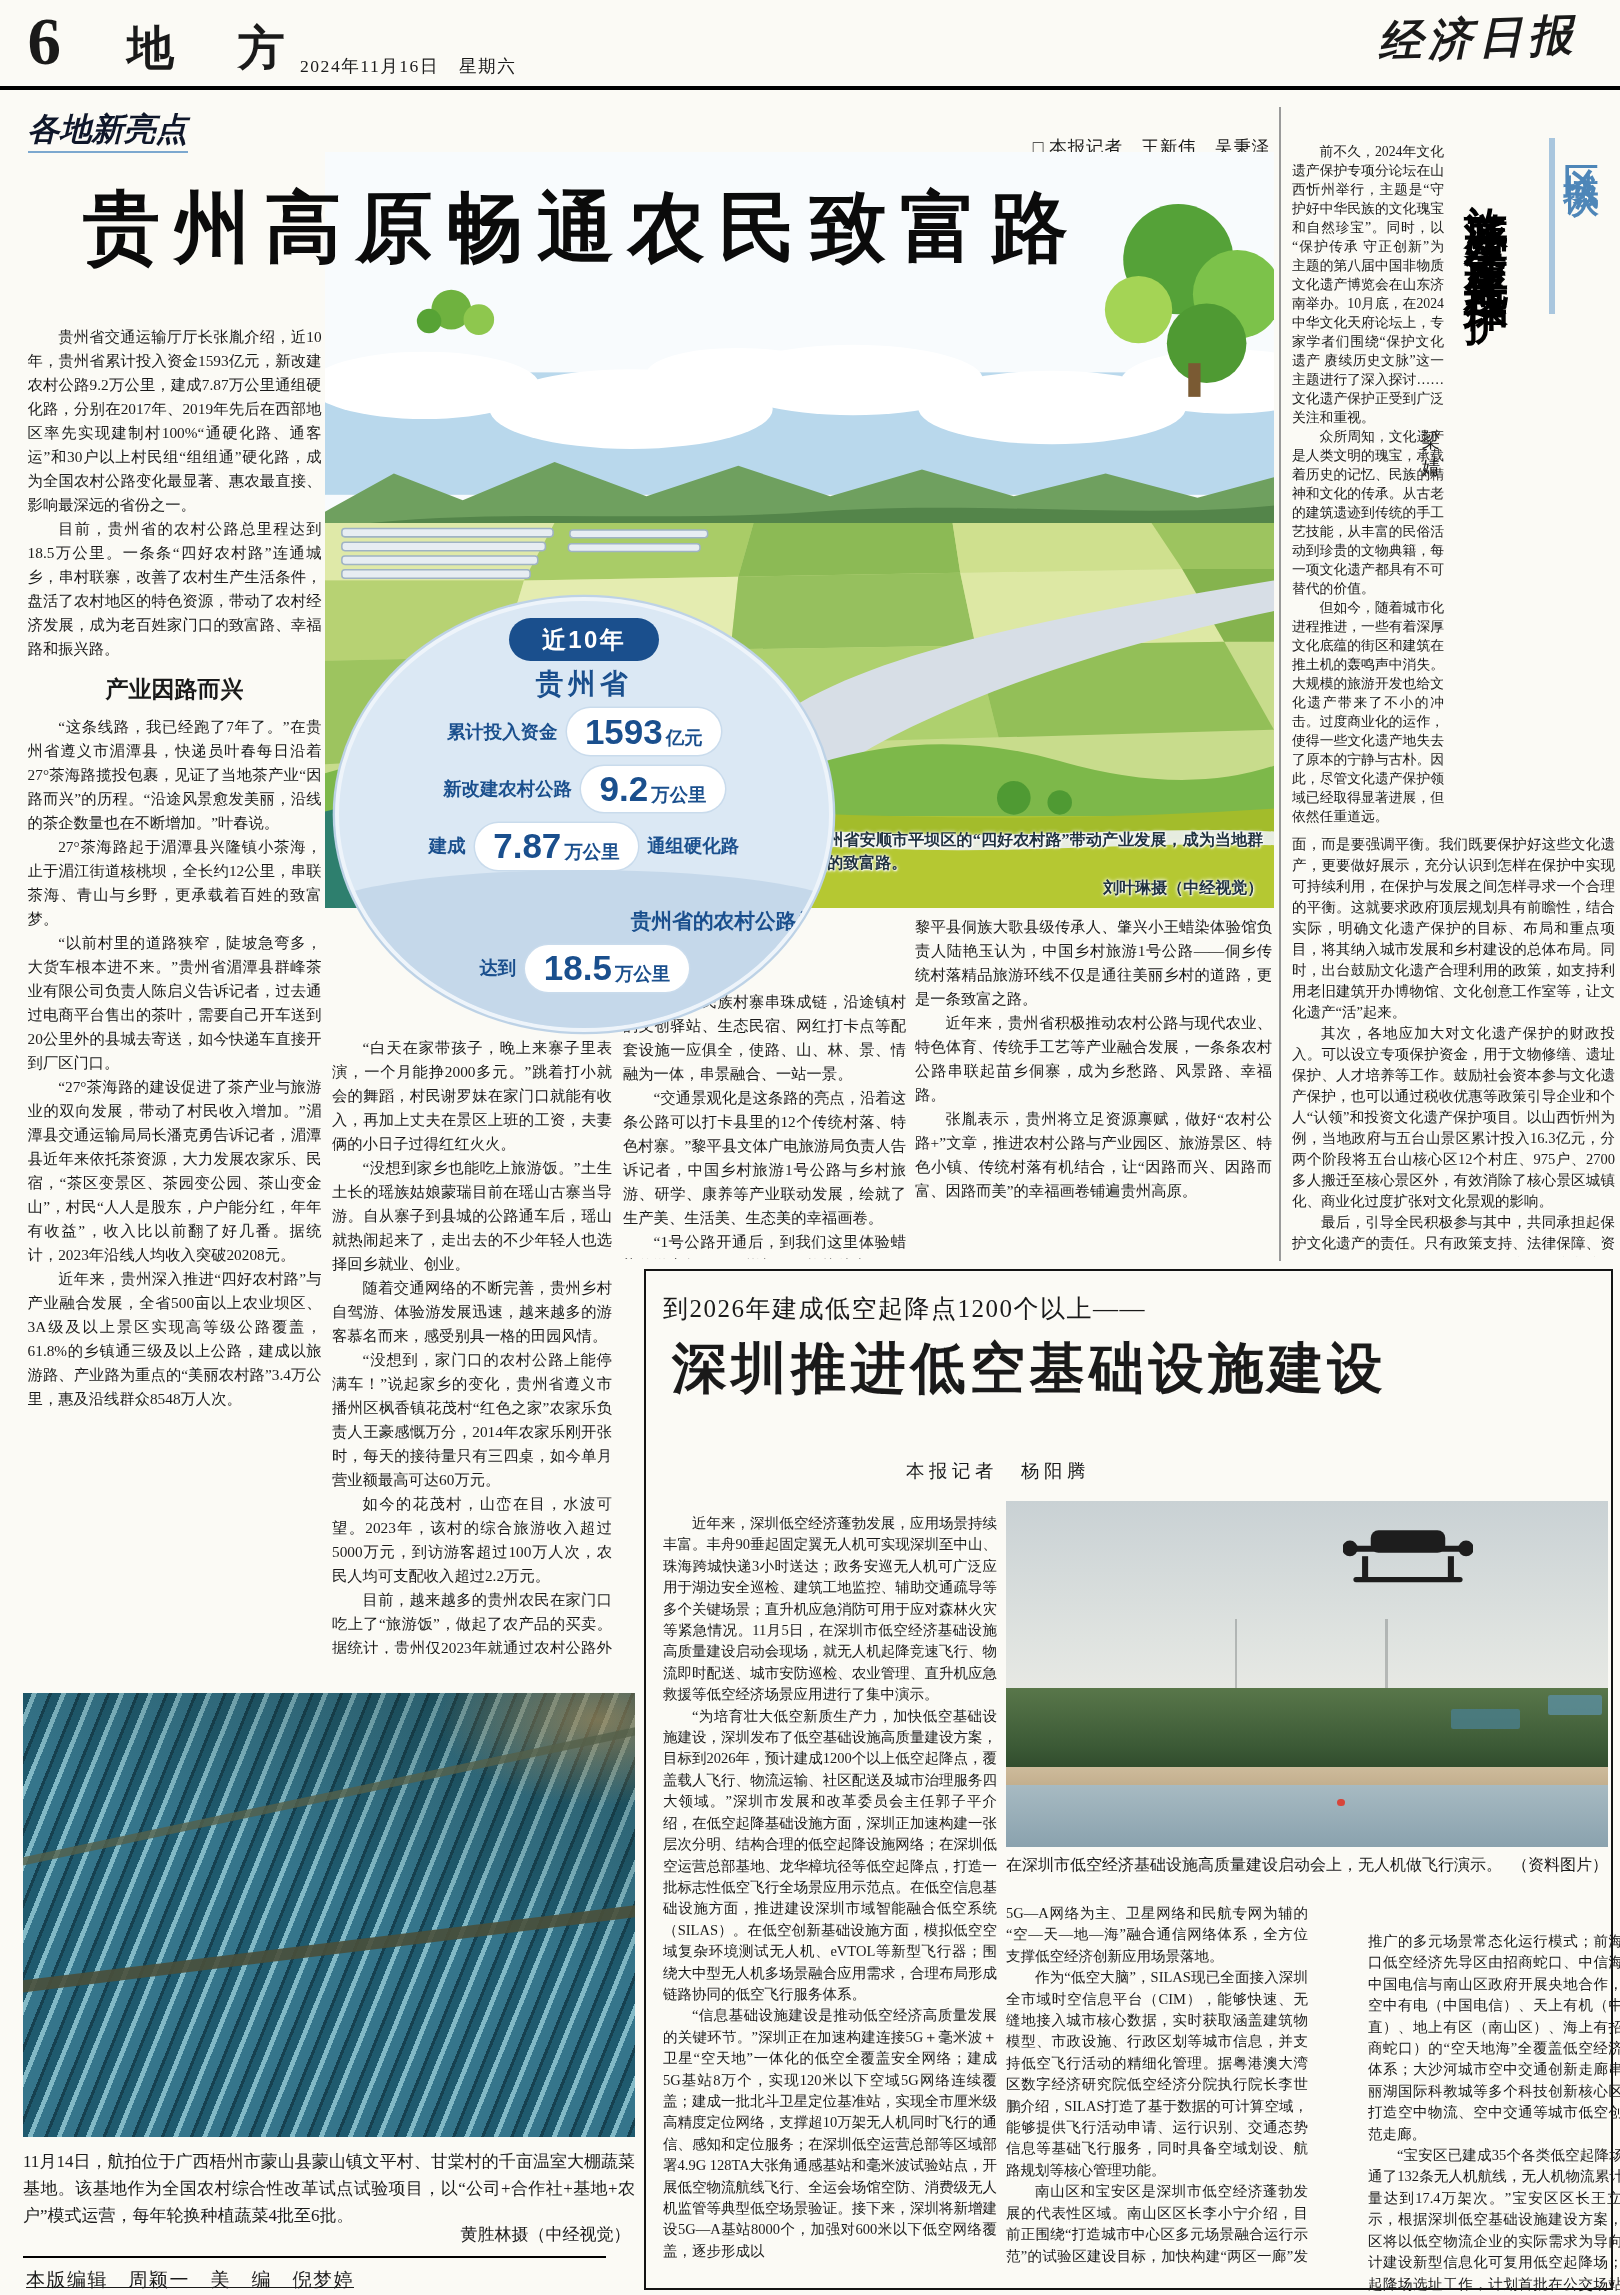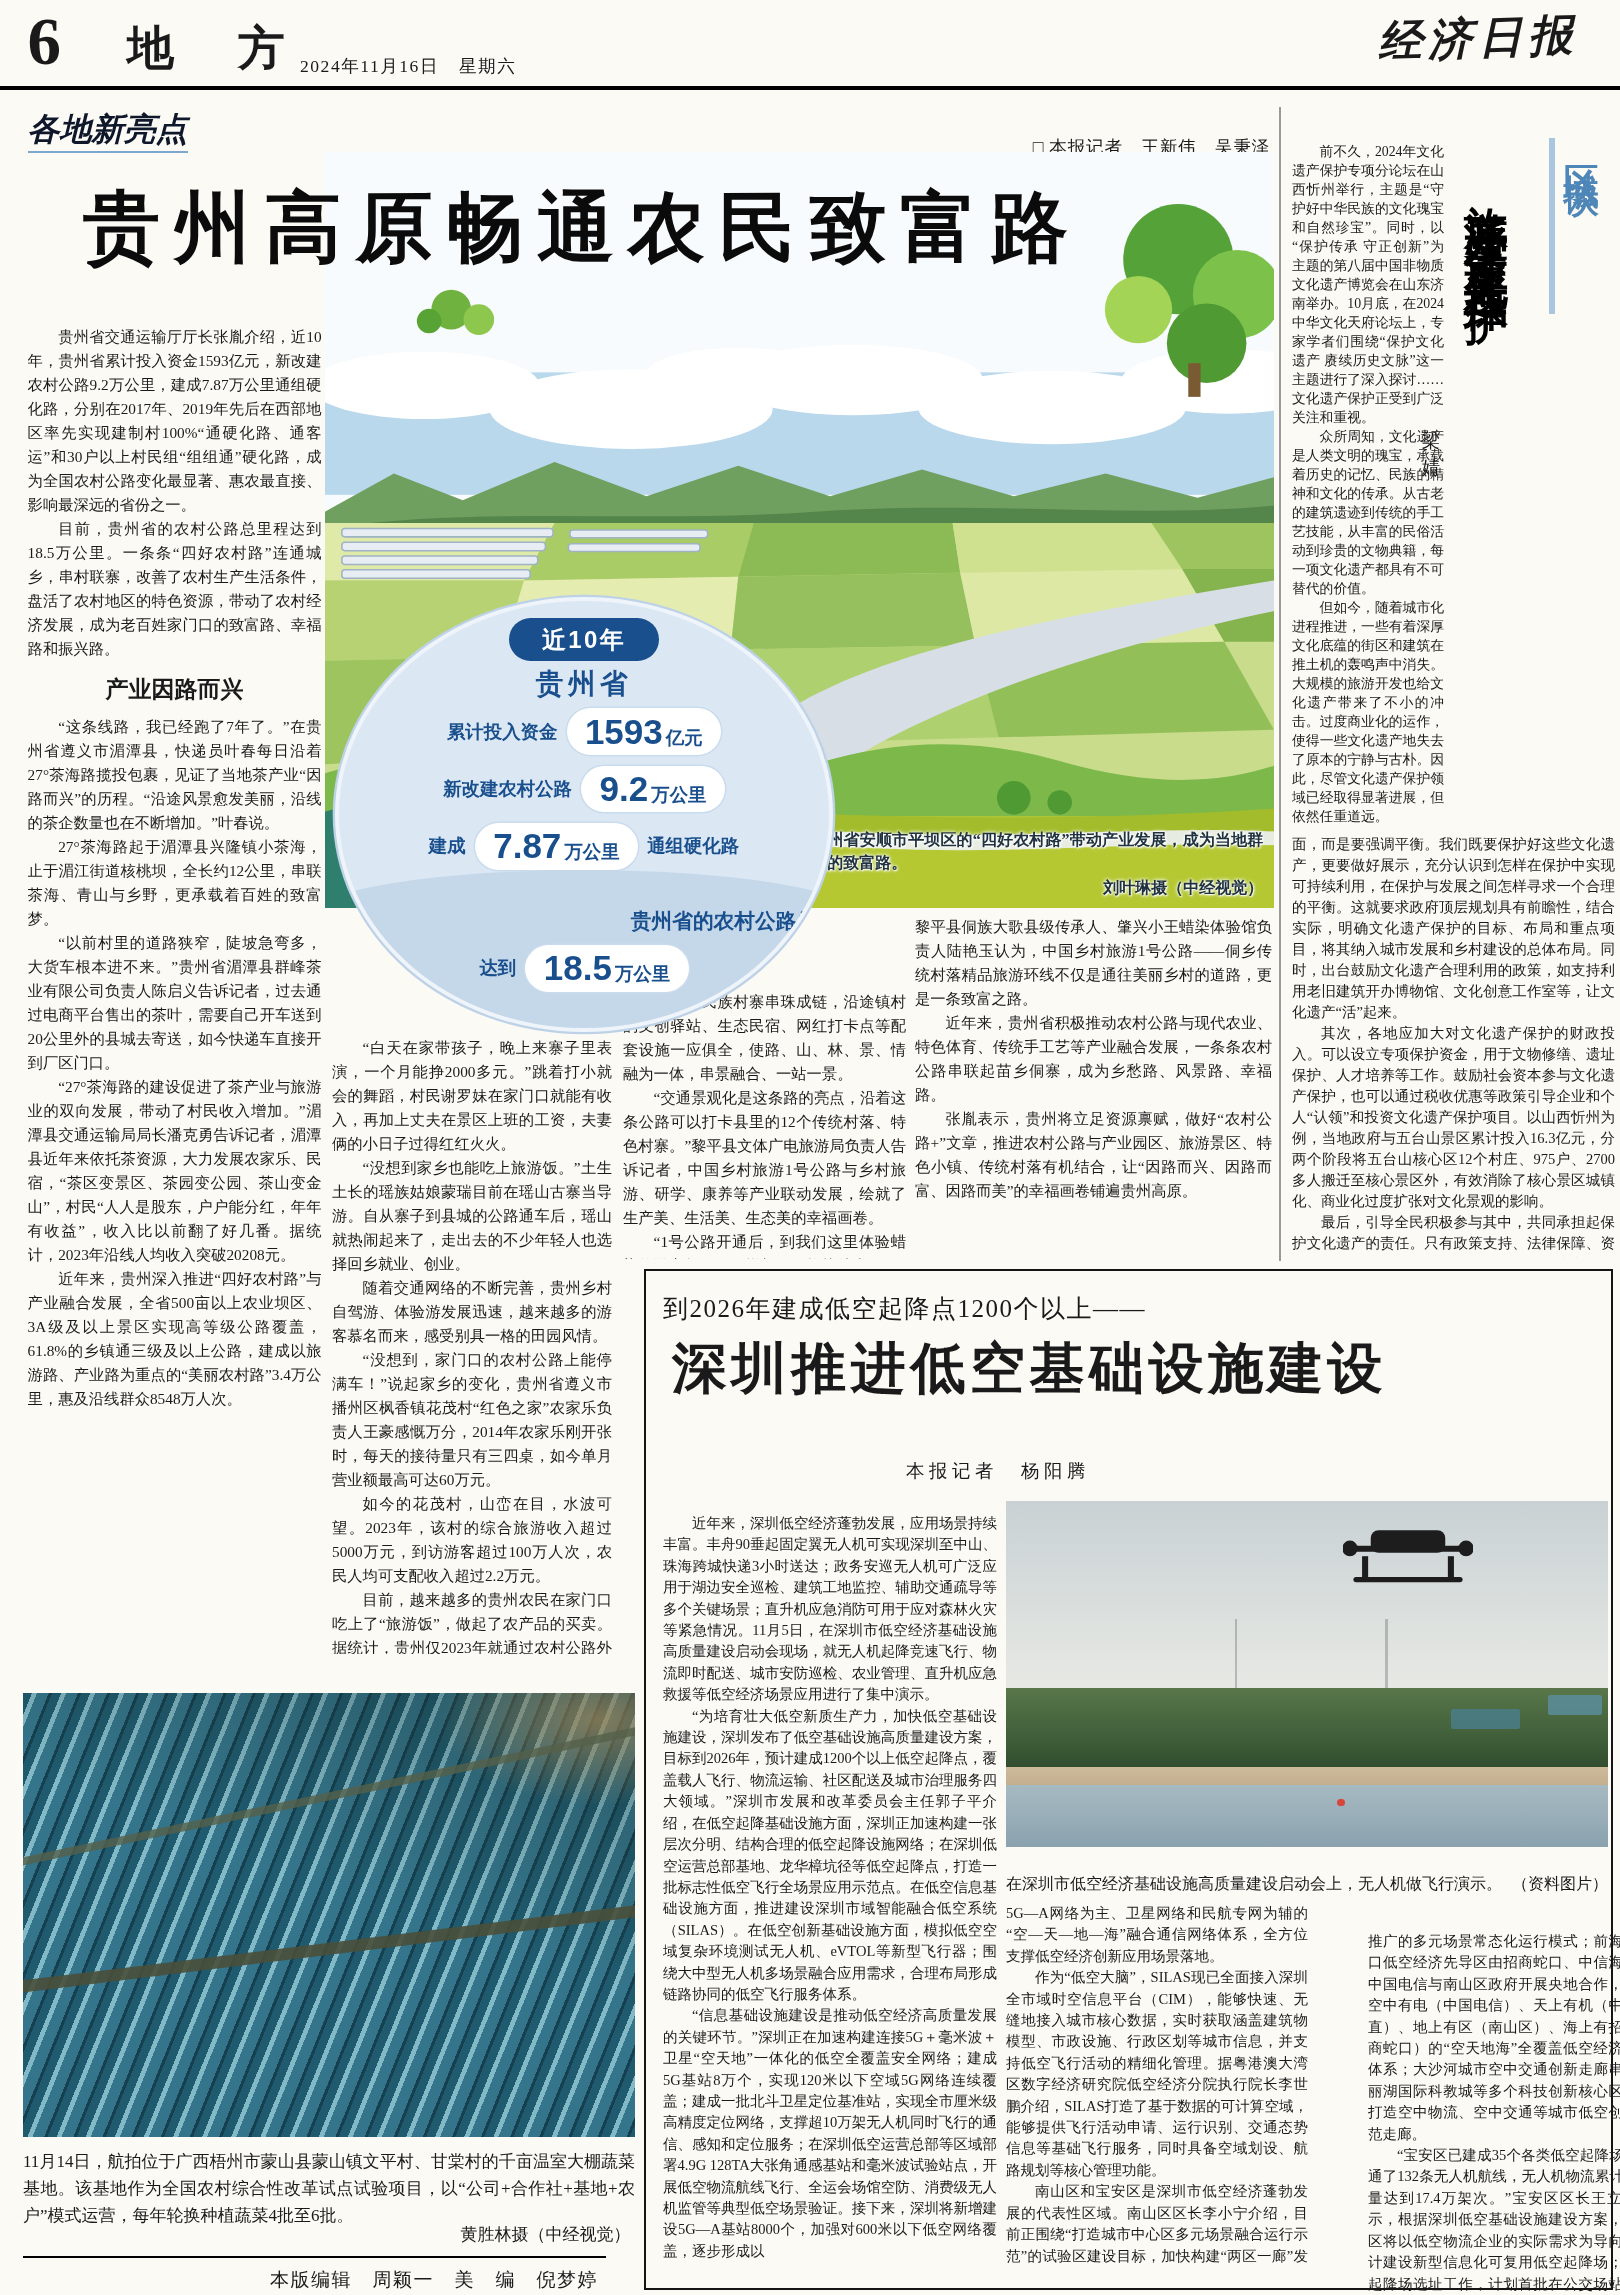--- a/index.html
+++ b/index.html
@@ -78,34 +78,34 @@
   #sz-col2{left:360px;top:632px;width:302px;height:366px;}
   #sz-col3{left:677px;top:660px;width:285px;height:366px;margin-left:45px;}
   .sz-photo{left:360px;top:230px;width:602px;height:346px;overflow:hidden;background:linear-gradient(#c9d1d4,#dfe3e0 40%,#e9eae5 58%);}
   .sz-treeline{position:absolute;left:0;top:54%;width:100%;height:24%;background:linear-gradient(#59774a,#3c5a36 70%,#2f4a2c);}
   .sz-beach{position:absolute;left:0;top:77%;width:100%;height:6%;background:linear-gradient(#cdbb9b,#c2ad8c);}
   .sz-water{position:absolute;left:0;top:82%;width:100%;height:18%;background:linear-gradient(#a7bac2,#8aa2ae);}
   .sz-buoy{position:absolute;left:55%;top:86%;width:7.7px;height:7.7px;border-radius:50%;background:#d8453a;}
   .sz-pole{position:absolute;top:34%;width:2.3px;height:22%;background:#6d747366;}
   .sz-shed{position:absolute;top:60%;width:69px;height:20px;background:#4a7e8c;opacity:.8;border-radius:2.3px;}
   .sz-drone{position:absolute;left:56%;top:7%;width:130px;}
-  .sz-caption{left:360px;top:603px;width:602px;display:flex;justify-content:space-between;font-size:16px;text-align:right;}
+  .sz-caption{left:360px;top:584px;width:602px;display:flex;justify-content:space-between;font-size:16px;text-align:right;}
 
   
   .gh-photo{left:23px;top:1693px;width:612px;height:444px;overflow:hidden;
     background:
       radial-gradient(230px 122px at 94% 6%, rgba(173,140,84,.65), rgba(173,140,84,0) 70%),
       linear-gradient(200deg, rgba(20,40,35,.35), rgba(0,0,0,0) 45%),
       repeating-linear-gradient(112deg,#1f5a6e 0 8.4px,#82b9c6 8.4px 13px,#35758b 13px 24px,#16404f 24px 27px);}
   .gh-road{position:absolute;left:-4%;top:56%;width:110%;height:12.2px;background:#494f3a;transform:rotate(-7deg);opacity:.9;}
   .gh-road2{position:absolute;left:-4%;top:22%;width:110%;height: 8.4px;background:#55604a;transform:rotate(-12deg);opacity:.8;}
   .gh-caption{left:23px;top:2148px;width:612px;height:100px;font-size:17px;line-height:27px;text-align:justify;}
   .gh-credit{position:absolute;right:4.6px;bottom:0;background:#fbfaf5;padding-left:7.7px;}
   .foot-rule{left:23px;top:2256px;width:583px;height:2.3px;background:#000;}
-  .footer{left:15px;top:2267px;width:583px;text-align:right;font-size:19px;letter-spacing:1.5px;}
+  .footer{left:26px;top:2267px;width:583px;text-align:left;font-size:19px;letter-spacing:1.5px;text-decoration:underline;}
 </style>
 </head>
 <body>
 
 <div id="paper" data-interactable="false">
 
   <div class="abs h-num" data-interactable="false">6</div>
   <div class="abs h-sec" data-interactable="false">地 方</div>
   <div class="abs h-date" data-interactable="false">
     <span data-interactable="false">2024年11月16日</span><span class="h-week" data-interactable="false">星期六</span>

